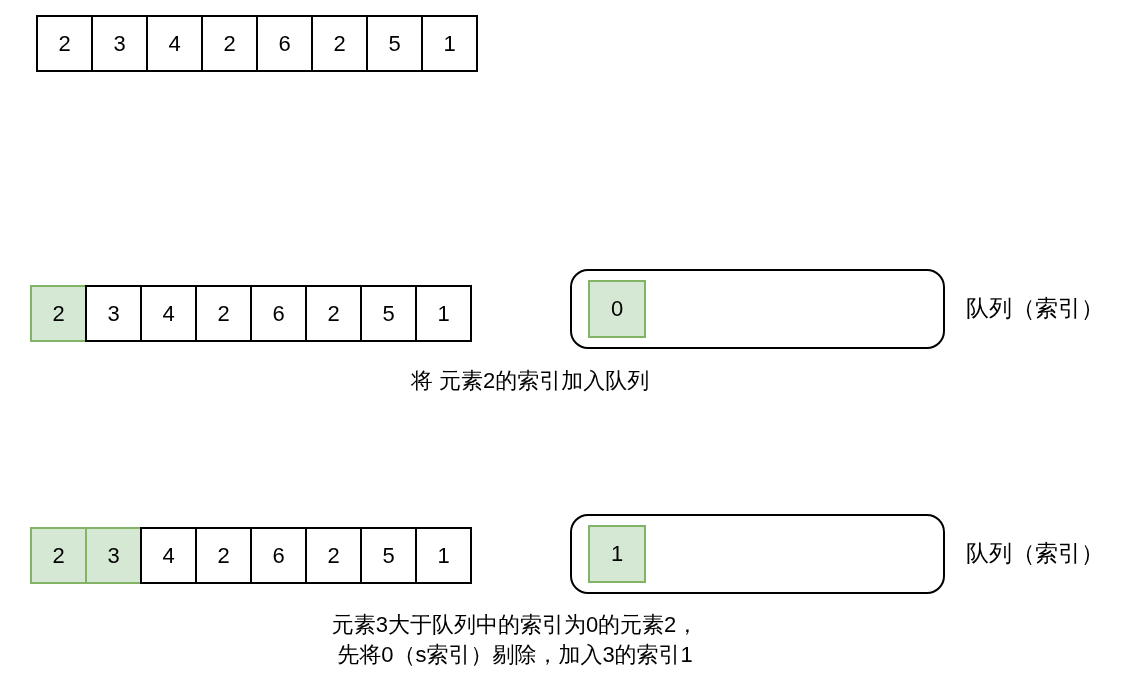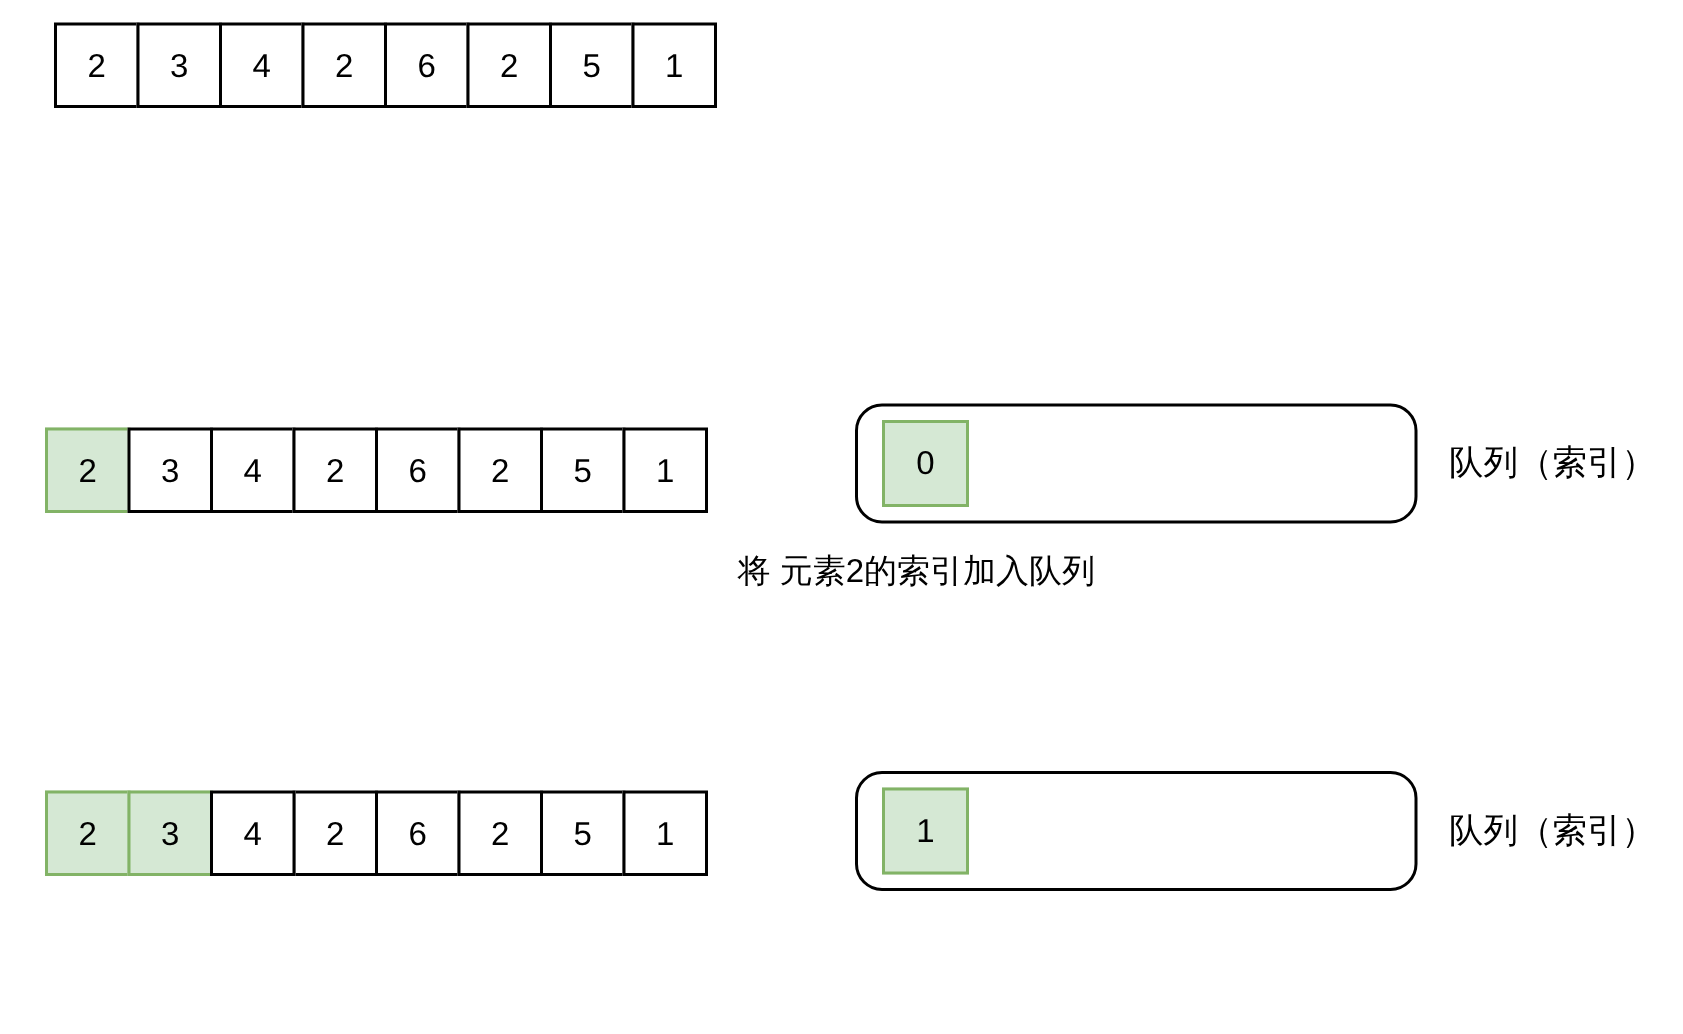--- a/index.html
+++ b/index.html
@@ -64,21 +64,21 @@
     justify-content: center;
     font-size: 22px;
   }
   .queue-label {
     position: absolute;
     font-size: 23px;
     white-space: nowrap;
   }
   .caption {
     position: absolute;
-    text-align: right;
+    text-align: center;
     font-size: 22px;
     line-height: 30px;
   }
 </style>
 </head>
 <body>
 
 <div class="canvas">
 
   <div class="array" style="left:36px; top:15px;">
@@ -122,15 +122,17 @@
     <div class="cell">5</div>
     <div class="cell">1</div>
   </div>
 
   <div class="queue" style="left:570px; top:514px;">
     <div class="qcell">1</div>
   </div>
   <div class="queue-label" style="left:966px; top:538px;">队列（索引）</div>
 
   <div class="caption" style="left:265px; top:610px; width:500px;">
+    <div>元素3大于队列中的索引为0的元素2，</div>
+    <div>先将0（s索引）剔除，加入3的索引1</div>
   </div>
 
 </div>
 
 </body></html>

